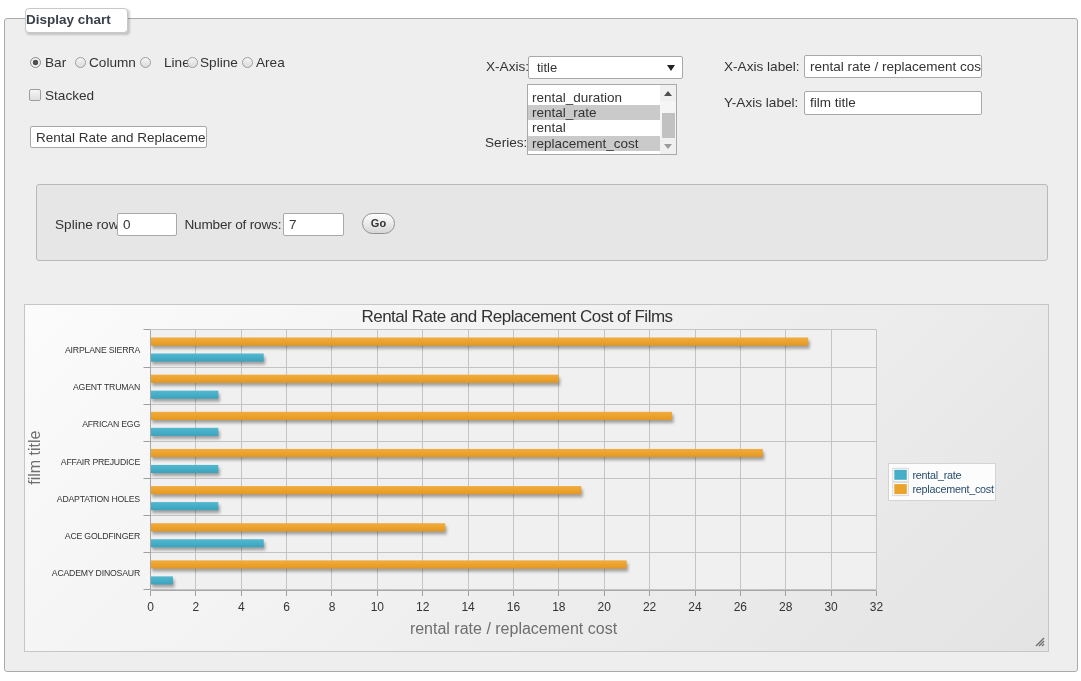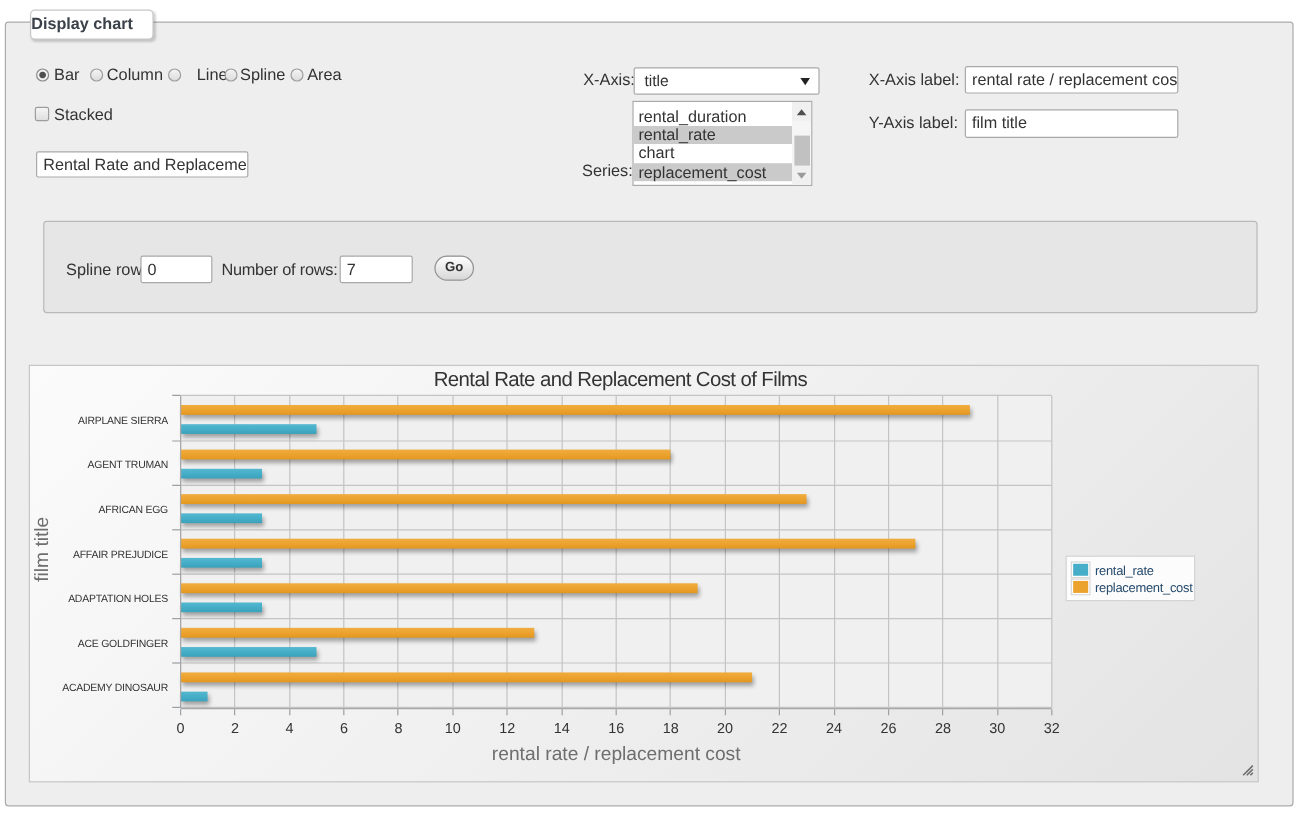--- a/index.html
+++ b/index.html
@@ -67,21 +67,21 @@
 <div class="tinput abs" style="left:30px;top:125.5px;width:177px;height:22px;">Rental Rate and Replacement Cost of Films</div>
 
 <span class="abs lbl" style="left:486px;top:59px;">X-Axis:</span>
 <div id="sel" class="abs">title<span class="arr"></span></div>
 
 <span class="abs lbl" style="left:485px;top:135px;">Series:</span>
 <div id="mlist" class="abs">
   <div style="height:4.8px;"></div>
   <div class="it">rental_duration</div>
   <div class="it sel">rental_rate</div>
-  <div class="it">chart</div>
+  <div class="it">rental</div>
   <div class="it sel">replacement_cost</div>
   <div id="sbar">
       <div class="btn">
         <span class="tri-up"></span>
       </div>
       <div class="thumb"></div>
   <div class="btn" style="position:absolute;bottom:0;">
         <span class="tri-dn"></span>
       </div>
     </div>

